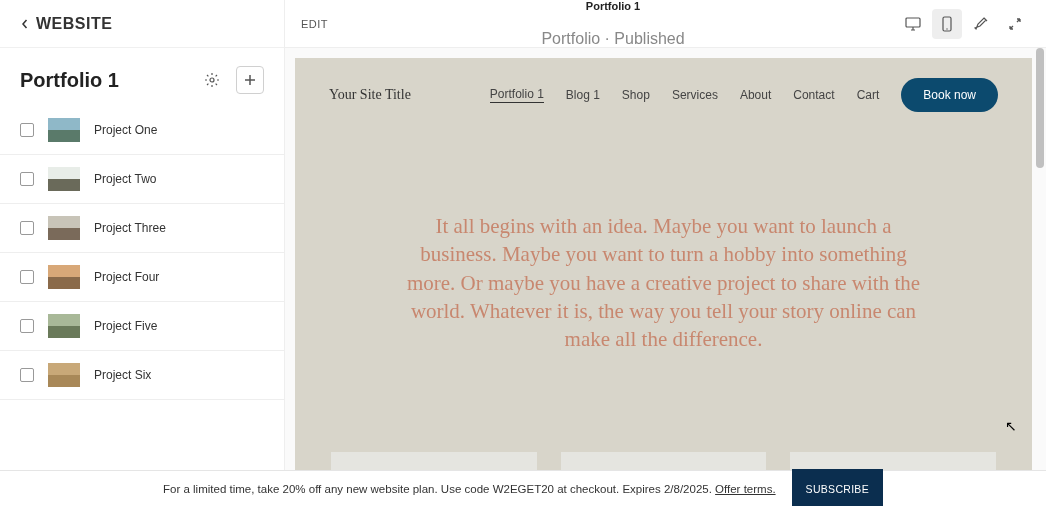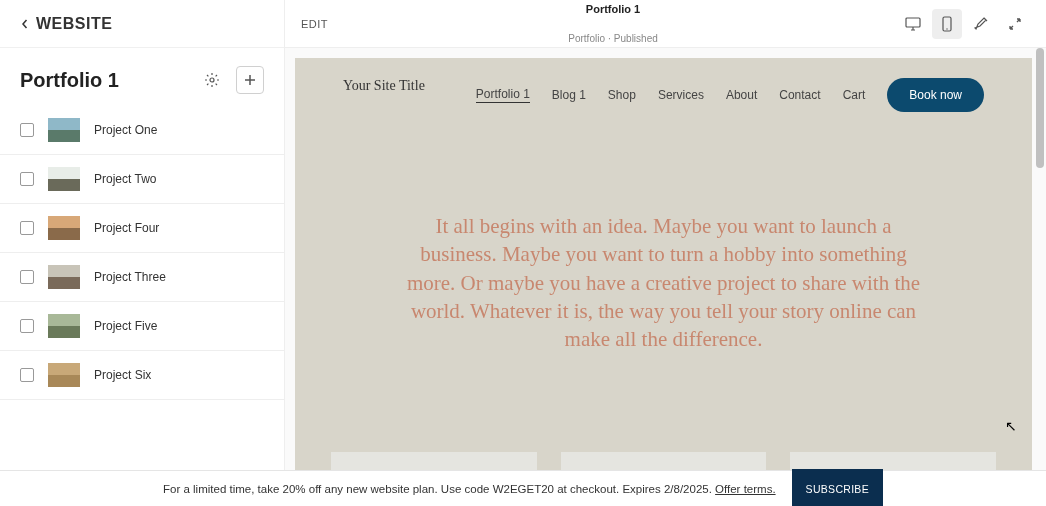--- a/index.html
+++ b/index.html
@@ -17,26 +17,26 @@
 .project-list{flex:1;overflow-y:auto}
 .project-item{display:flex;align-items:center;padding:12px 20px;border-bottom:1px solid #eee;gap:14px}
 .checkbox{width:14px;height:14px;border:1.5px solid #999;border-radius:2px;flex-shrink:0}
 .thumb{width:32px;height:24px;flex-shrink:0}
 .project-name{font-size:12px;color:#333}
 .preview{flex:1;display:flex;flex-direction:column;background:#fafafa;position:relative}
 .preview-toolbar{height:48px;display:flex;align-items:center;justify-content:space-between;padding:0 16px;background:#fff;border-bottom:1px solid #eee}
 .edit-label{font-size:11px;letter-spacing:.5px;font-weight:500;color:#555}
 .preview-center{text-align:center}
 .preview-title{font-size:11px;font-weight:600;color:#222}
-.preview-sub{font-size:10px;color:#888;margin-top:18px}
+.preview-sub{font-size:16px;color:#888;margin-top:18px}
 .preview-icons{display:flex;gap:4px;align-items:center}
 .device-btn{width:30px;height:30px;display:flex;align-items:center;justify-content:center;border-radius:4px}
 .device-btn.active{background:#eee}
 .canvas{flex:1;margin:10px 14px 0 10px;background:#d8d5ca;position:relative;overflow:hidden}
-.site-nav{display:flex;justify-content:space-between;padding:20px 48px}
+.site-nav{display:flex;align-items:center;justify-content:space-between;padding:20px 34px}
 .site-title{font-family:Georgia,"Times New Roman",serif;font-size:14px;color:#333}
 .nav-links{display:flex;align-items:center;gap:22px}
 .nav-link{font-size:12px;color:#444}
 .nav-link.active{border-bottom:1px solid #333;padding-bottom:1px}
 .book-btn{background:#0c4a6e;color:#fff;border-radius:24px;padding:10px 22px;font-size:12px}
 .hero-text{font-family:Georgia,"Times New Roman",serif;color:#c8876f;font-size:21px;line-height:1.35;text-align:center;max-width:520px;margin:80px auto 0}
 .thumbs-row{display:flex;gap:24px;padding:0 36px;position:absolute;bottom:-2px;left:0;right:0}
 .thumb-card{flex:1;height:20px;background:#e5e5e0}
 .scrollbar-v{position:absolute;right:2px;top:48px;width:8px;height:120px;background:#c0c0c0;border-radius:4px}
 .cursor{position:absolute;font-size:14px;color:#000;left:720px;top:418px;pointer-events:none}
@@ -79,27 +79,27 @@
           <div class="thumb" style="background:linear-gradient(180deg,#8fb8c8 50%,#5a7a6a 50%)"></div>
           <div class="project-name">Project One</div>
         </div>
         <div class="project-item">
           <div class="checkbox"></div>
           <div class="thumb" style="background:linear-gradient(180deg,#e8ede8 50%,#6a6a5a 50%)"></div>
           <div class="project-name">Project Two</div>
         </div>
         <div class="project-item">
           <div class="checkbox"></div>
-          <div class="thumb" style="background:linear-gradient(180deg,#d8a878 50%,#8a6a4a 50%)"></div>
-          <div class="project-name">Project Four</div>
+          <div class="thumb" style="background:linear-gradient(180deg,#c8c4b8 50%,#7a6a5a 50%)"></div>
+          <div class="project-name">Project Three</div>
         </div>
         <div class="project-item">
           <div class="checkbox"></div>
-          <div class="thumb" style="background:linear-gradient(180deg,#c8c4b8 50%,#7a6a5a 50%)"></div>
-          <div class="project-name">Project Three</div>
+          <div class="thumb" style="background:linear-gradient(180deg,#d8a878 50%,#8a6a4a 50%)"></div>
+          <div class="project-name">Project Four</div>
         </div>
         <div class="project-item">
           <div class="checkbox"></div>
           <div class="thumb" style="background:linear-gradient(180deg,#a8b898 50%,#6a7a5a 50%)"></div>
           <div class="project-name">Project Five</div>
         </div>
         <div class="project-item">
           <div class="checkbox"></div>
           <div class="thumb" style="background:linear-gradient(180deg,#c8a878 50%,#a88858 50%)"></div>
           <div class="project-name">Project Six</div>

